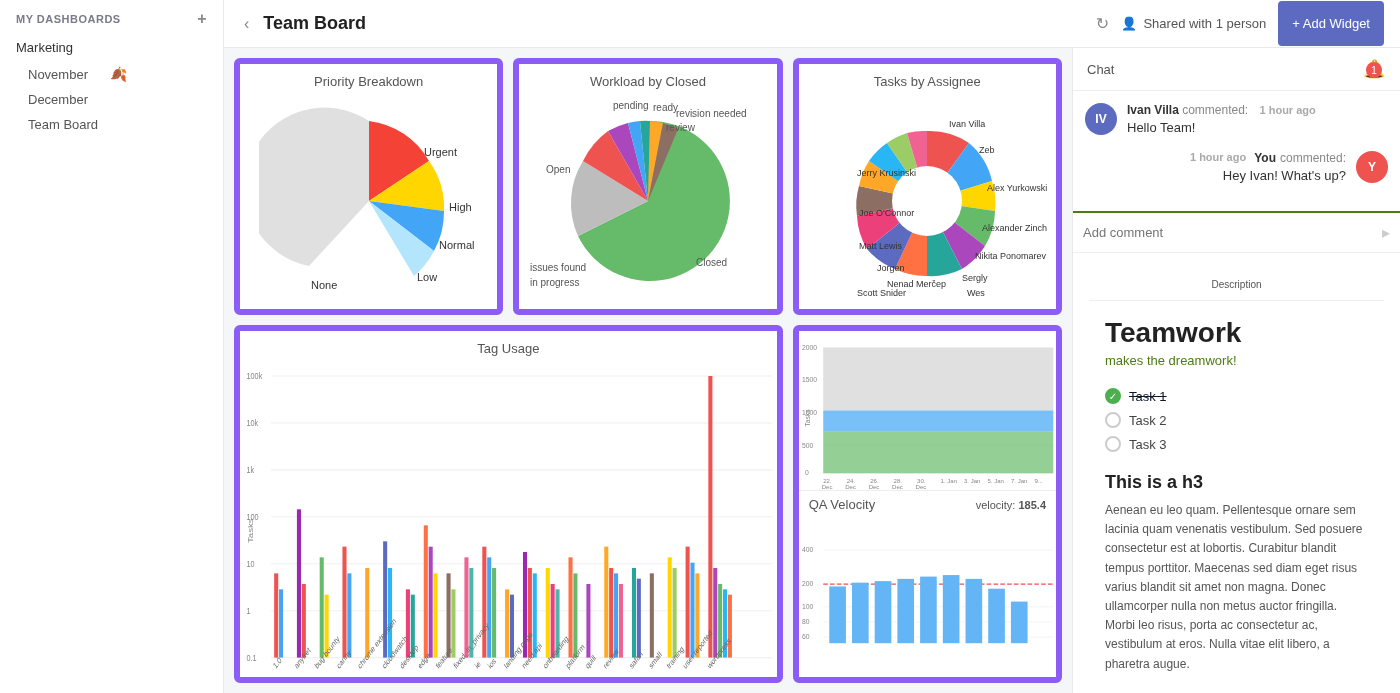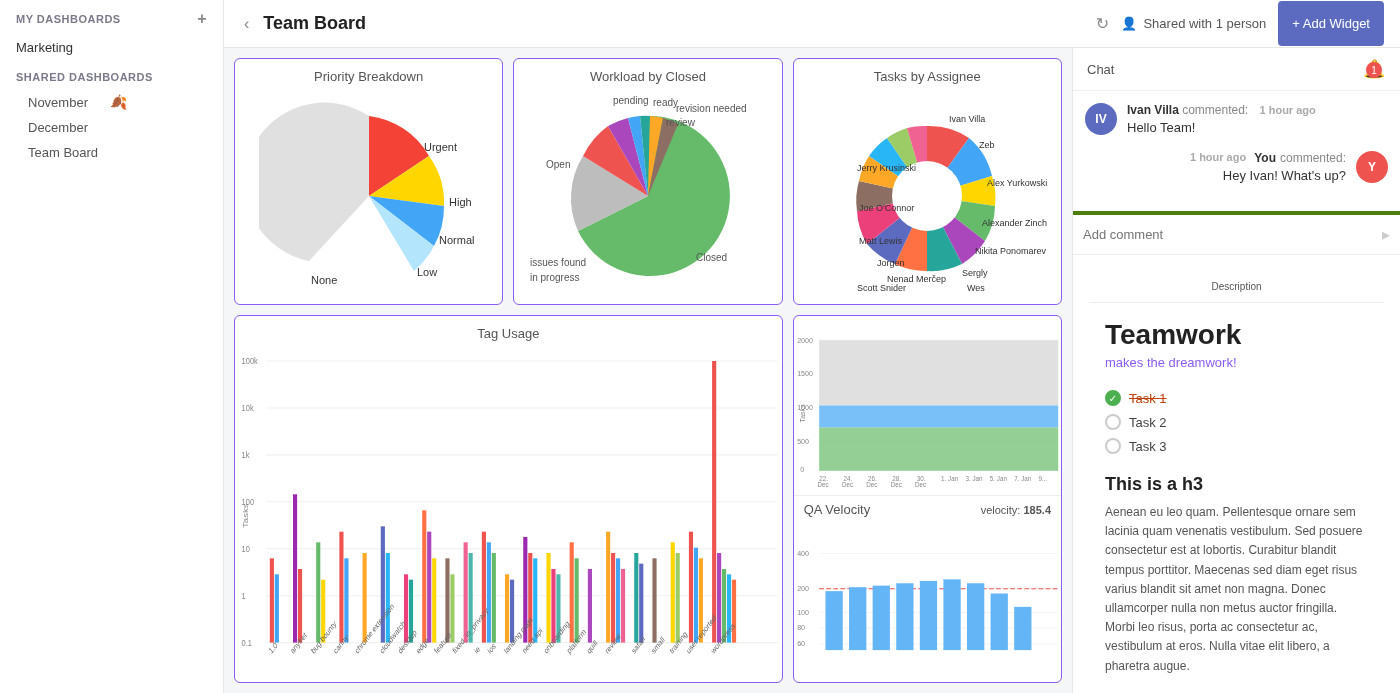--- a/index.html
+++ b/index.html
@@ -20,52 +20,52 @@
 
     
     #header { height: 48px; background: #fff; border-bottom: 1px solid #e8e8e8; display: flex; align-items: center; padding: 0 16px; gap: 10px; }
     .header-nav-btn { background: none; border: none; cursor: pointer; color: #888; font-size: 16px; padding: 4px; }
     .header-title { font-size: 18px; font-weight: 600; color: #222; flex: 1; }
     .header-actions { display: flex; align-items: center; gap: 12px; }
     .refresh-btn { background: none; border: none; cursor: pointer; color: #888; font-size: 16px; }
     .shared-info { display: flex; align-items: center; gap: 6px; color: #555; font-size: 13px; }
     .add-widget-btn { background: #5c6bc0; color: #fff; border: none; border-radius: 4px; padding: 15px 14px; font-size: 13px; cursor: pointer; font-weight: 500; }
 
-    .widget { background: #fff; border-radius: 6px; border: 1px solid #8b5cf6; overflow: hidden; }
+    .widget { background: #fff; border-radius: 6px; border: 6px solid #8b5cf6; overflow: hidden; }
     .widget-title { font-size: 13px; color: #555; text-align: center; padding: 10px 0 4px; }
 
     
     .widget-priority { grid-column: 1; grid-row: 1; }
     .widget-workload { grid-column: 2; grid-row: 1; }
     .widget-assignee { grid-column: 3; grid-row: 1; }
     .chat-header { font-size: 13px; color: #555; padding: 10px 14px; border-bottom: 1px solid #eee; display: flex; align-items: center; justify-content: space-between; }
     .chat-messages { flex: 1; padding: 12px; overflow-y: auto; }
     .chat-msg { display: flex; gap: 10px; margin-bottom: 16px; }
     .chat-avatar { width: 32px; height: 32px; border-radius: 50%; background: #5c6bc0; flex-shrink: 0; display: flex; align-items: center; justify-content: center; color: #fff; font-size: 12px; font-weight: 600; }
     .chat-avatar.you { background: #ef5350; }
     .chat-bubble { flex: 1; }
     .chat-meta { font-size: 12px; color: #888; margin-bottom: 3px; }
     .chat-meta strong { color: #333; font-weight: 600; }
     .chat-text { font-size: 13px; color: #333; }
     .chat-time { font-size: 11px; color: #aaa; margin-left: 8px; font-weight: bold; }
-    .chat-input-area { padding: 10px; border-top: 4px solid #4d7c0f; display: flex; align-items: center; gap: 8px; }
+    .chat-input-area { padding: 10px; border-top: 2px solid #4d7c0f; display: flex; align-items: center; gap: 8px; }
     .chat-input { flex: 1; border: none; outline: none; font-size: 13px; color: #999; background: none; }
     .chat-send-icon { color: #ccc; font-size: 16px; cursor: pointer; }
 
     
     .chart-container { padding: 8px; display: flex; justify-content: center; align-items: center; }
     .desc-header { font-size: 10px; color: #555; padding: 10px 16px; border-bottom: 1px solid #eee; text-align: center; }
     .desc-content { padding: 16px; }
     .desc-title { font-size: 28px; font-weight: 700; color: #222; margin-bottom: 4px; }
-    .desc-subtitle { font-size: 13px; color: #8b5cf6; margin-bottom: 16px; }
+    .desc-subtitle { font-size: 13px; color: #4d7c0f; margin-bottom: 16px; }
     .task-list { list-style: none; margin-bottom: 16px; }
     .task-list li { display: flex; align-items: center; gap: 8px; padding: 4px 0; font-size: 13px; color: #444; }
     .task-check { width: 16px; height: 16px; border-radius: 50%; border: 2px solid #ccc; flex-shrink: 0; display: flex; align-items: center; justify-content: center; }
     .task-check.done { background: #4caf50; border-color: #4caf50; color: #fff; font-size: 10px; }
-    .task-done-text { text-decoration: line-through; color: #c2410c; }
+    .task-done-text { text-decoration: line-through; color: #0f172a; }
     .desc-h3 { font-size: 18px; font-weight: 700; color: #222; margin-bottom: 8px; }
     .desc-para { font-size: 12px; color: #555; line-height: 1.6; }
 
     
     #right-panel { width: 328px; flex-shrink: 0; display: flex; flex-direction: column; border-left: 1px solid #e8e8e8; background: #fff; overflow-y: auto; }
 
     
     .notif-badge { background: #ef5350; color: #fff; border-radius: 50%; width: 16px; height: 16px; font-size: 10px; display: flex; align-items: center; justify-content: center; position: absolute; top: 4px; right: 4px; }
     .chat-icon-wrap { position: relative; display: inline-block; }
     .right-top { flex: 0 0 auto; border-bottom: 1px solid #eee; }
@@ -74,23 +74,20 @@
 </head>
 <body>
 
 <div id="sidebar">
   <div class="sidebar-section-title">
     <span>MY DASHBOARDS</span>
     <span class="sidebar-add-icon">+</span>
   </div>
   <div class="sidebar-item">
     <span>Marketing</span>
-  </div>
-  <div class="shared-section-title">
-    <span>SHARED DASHBOARDS</span>
   </div>
   <div class="sidebar-sub-item">
     <span>November</span>
     <span class="emoji">🍂</span>
   </div>
   <div class="sidebar-sub-item">
     <span>December</span>
   </div>
   <div class="sidebar-sub-item active">
     <span>Team Board</span>

